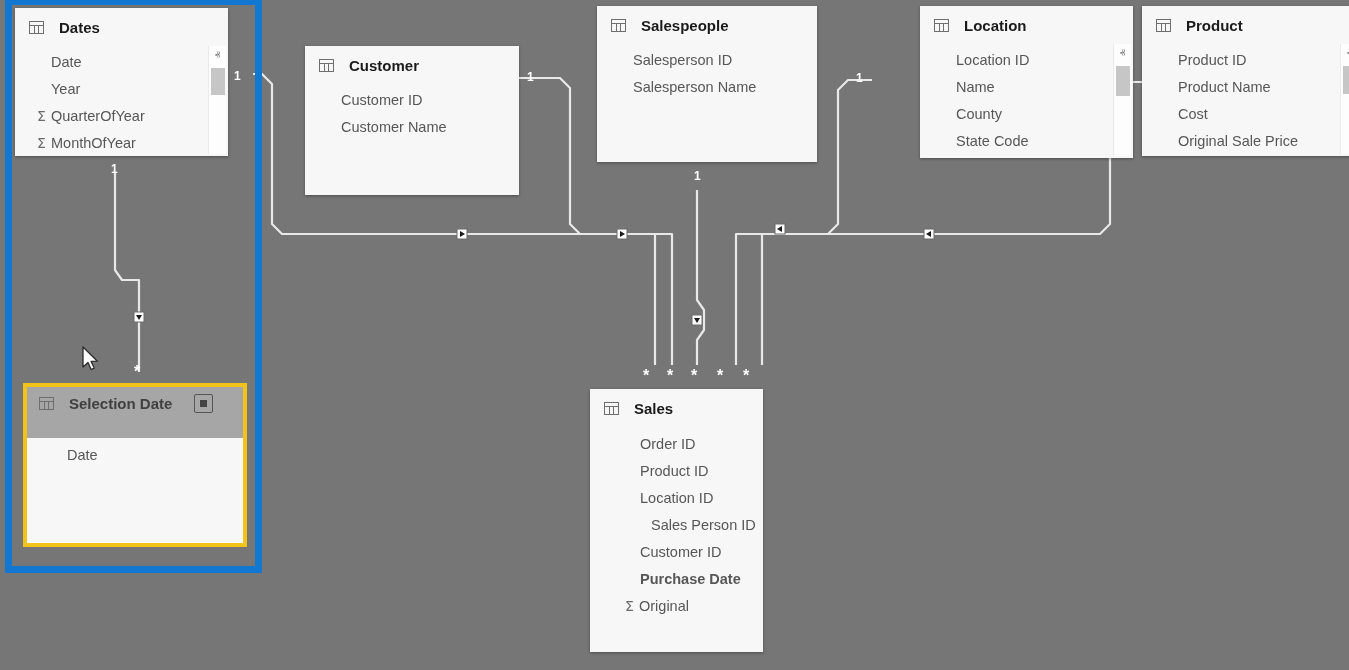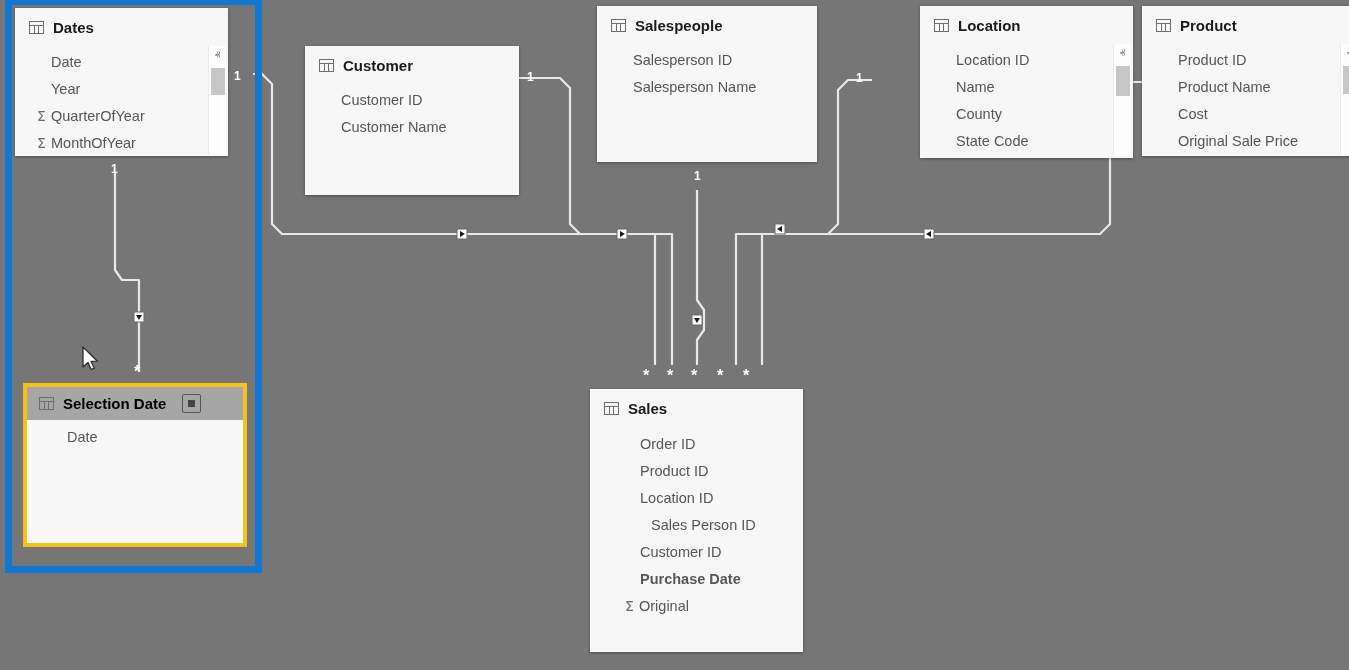--- a/index.html
+++ b/index.html
@@ -23,27 +23,27 @@
     line-height:1;
   }
 
   
   .tbl{
     position:absolute;background:#f7f7f7;
     box-shadow:0 1px 3px rgba(0,0,0,.35);
     overflow:hidden;
   }
   .tbl-hd{
-    display:flex;align-items:center;gap:9px;
+    display:flex;align-items:center;gap:15px;
     padding:11px 0 9px 14px;
     font-size:15px;font-weight:bold;color:#1b1b1b;
   }
   .tbl-hd.calc{
-    background:#a6a6a6;color:#000000;
-    padding:7px 0 7px 12px;
+    background:#a6a6a6;color:#404040;
+    padding:7px 0 25px 12px;
   }
   .grid-ico{
     width:15px;height:13px;flex:0 0 auto;
     border:1.6px solid #6e6e6e;box-sizing:border-box;position:relative;
   }
   .grid-ico:before{
     content:"";position:absolute;left:0;top:3px;right:0;height:1.4px;background:#6e6e6e;
   }
   .grid-ico:after{
     content:"";position:absolute;top:3px;bottom:0;left:4px;width:1.4px;background:#6e6e6e;
@@ -277,21 +277,21 @@
           <i></i>
         </span>
     </div>
     <div class="fields">
       <div class="fld" style="padding-left:40px;">
           <span>Date</span>
         </div>
     </div>
   </div>
 
-  <div class="tbl" style="left:590px;top:389px;width:213px;height:263px;">
+  <div class="tbl" style="left:590px;top:389px;width:173px;height:263px;">
     <div class="tbl-hd">
       <span class="grid-ico"></span>
       <span>Sales</span>
     </div>
     <div class="fields" style="padding-top:4px;">
       <div class="fld" style="height:27px;padding-left:50px;">
           <span>Order ID</span>
         </div>
       <div class="fld" style="height:27px;padding-left:50px;">
           <span>Product ID</span>

